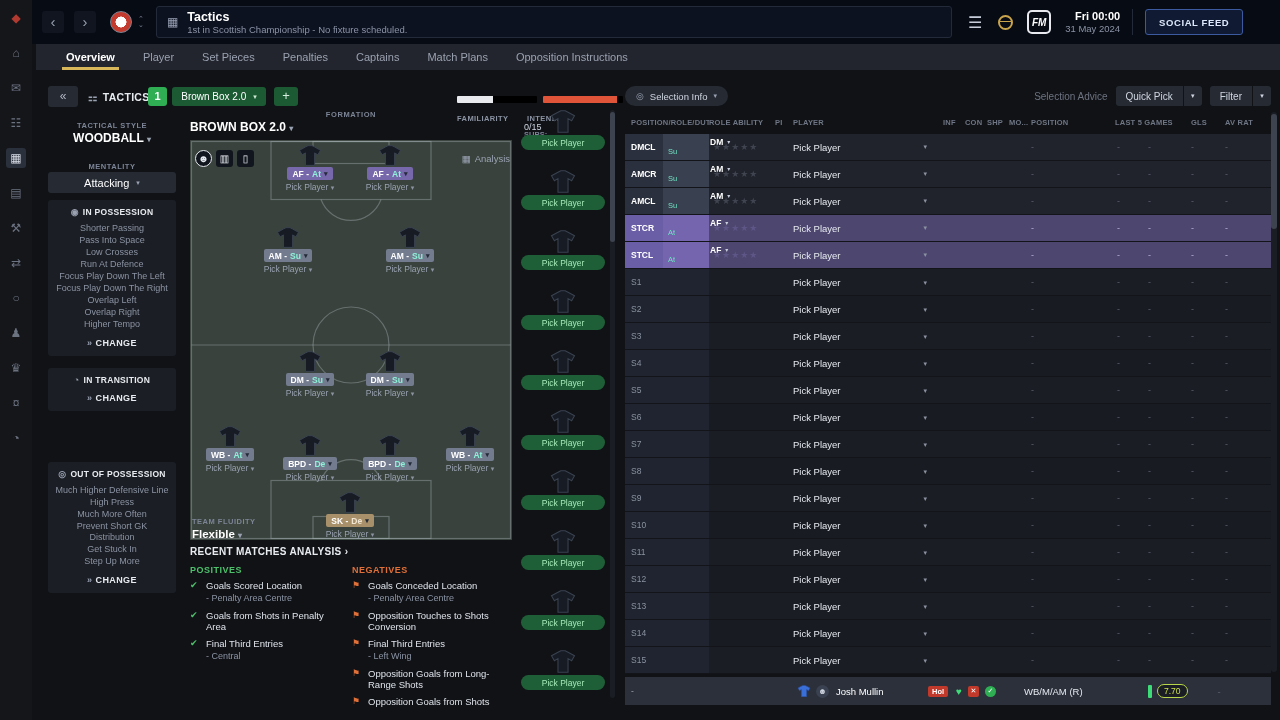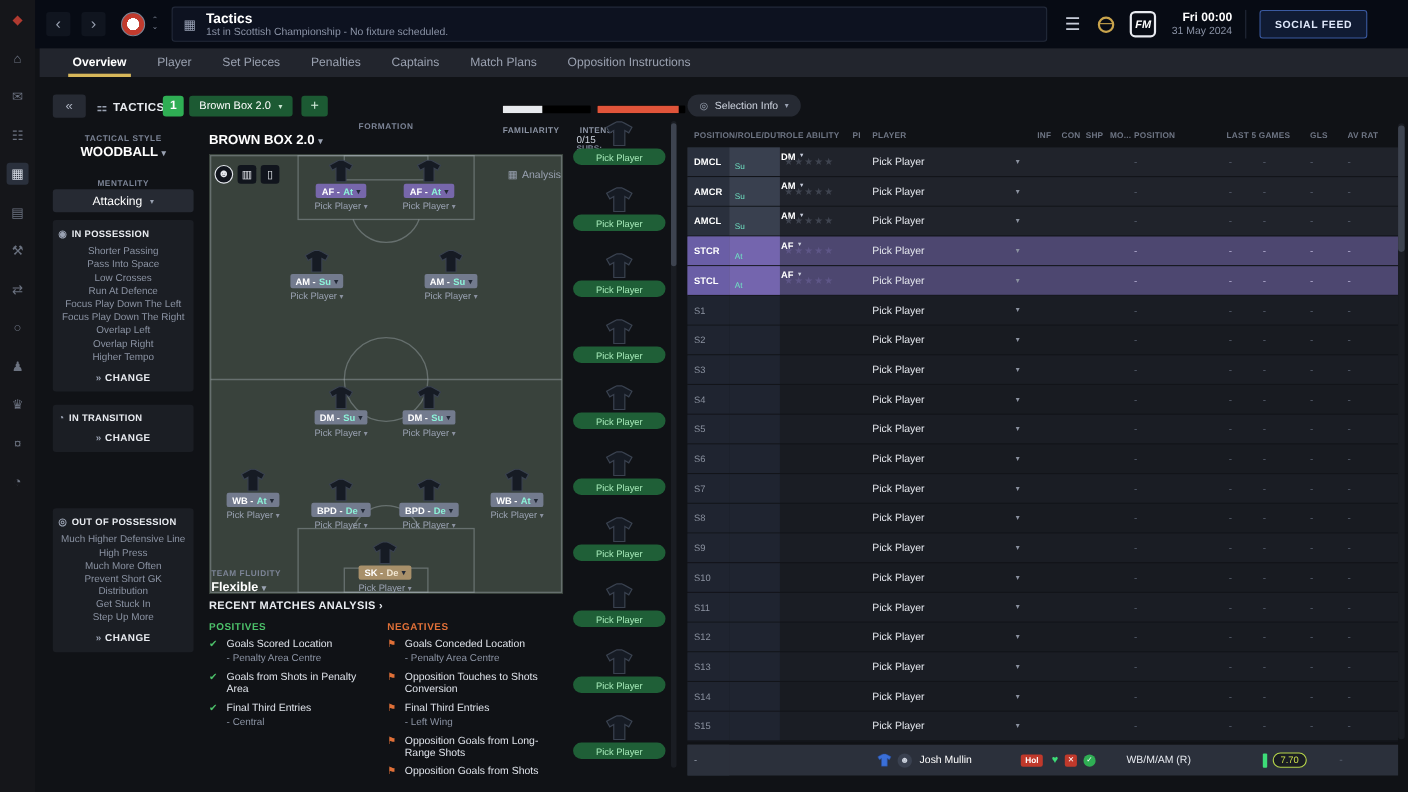--- a/index.html
+++ b/index.html
@@ -68,21 +68,21 @@
 
   
   .lc-label{position:absolute;left:48px;width:128px;text-align:center;font-size:7.5px;font-weight:bold;
             color:#7c8496;letter-spacing:.5px;}
   .lc-value{position:absolute;left:48px;width:128px;text-align:center;font-size:12px;font-weight:bold;color:#fff;cursor:pointer;}
   .lc-value .ch{font-size:8px;color:#9aa2b2;}
   .mentbtn{position:absolute;left:48px;top:172px;width:128px;height:21px;background:#262a33;border-radius:3px;
            display:flex;align-items:center;justify-content:center;gap:7px;font-size:11px;color:#fff;cursor:pointer;}
   .mentbtn .ch{font-size:7px;color:#9aa2b2;}
   .panel{position:absolute;left:48px;width:128px;background:#1b1e24;border-radius:3px;padding:7px 5px 8px;}
-  .ptitle{font-size:8.5px;font-weight:bold;color:#e8ebf0;margin-bottom:6px;letter-spacing:.3px;}
+  .ptitle{font-size:8.5px;font-weight:bold;color:#e8ebf0;text-align:center;margin-bottom:6px;letter-spacing:.3px;}
   .ptitle .ic{color:#9aa2b2;margin-right:4px;font-size:9px;}
   .pitem{font-size:9px;color:#8b93a3;text-align:center;line-height:11px;margin:1px 0;}
   .pchange{margin-top:8px;text-align:center;font-size:9px;font-weight:bold;color:#e8ebf0;cursor:pointer;letter-spacing:.4px;}
   .pchange .ic{color:#9aa2b2;margin-right:3px;}
 
   
   .pitchwrap{position:absolute;left:190px;top:110px;width:322px;height:440px;}
   .form-label{position:absolute;top:0;width:100%;text-align:center;font-size:7.5px;font-weight:bold;
               color:#7c8496;letter-spacing:.6px;}
   .form-value{position:absolute;top:10px;width:100%;text-align:left;font-size:12px;font-weight:bold;color:#fff;cursor:pointer;}
@@ -607,20 +607,31 @@
       <div class="thumb" style="top:2px;height:130px"></div>
     </div>
 
   <div class="sqwrap">
     <div class="controls">
       <div class="selinfo">
           <span class="ic">◎</span>
           <span>Selection Info</span>
           <span class="ch">▾</span>
         </div>
+      <div class="ctr-right">
+        <span class="seladv">Selection Advice</span>
+        <span style="display:flex">
+            <span class="qbtn">Quick Pick</span>
+            <span class="qch">▾</span>
+          </span>
+        <span style="display:flex">
+            <span class="qbtn">Filter</span>
+            <span class="qch">▾</span>
+          </span>
+      </div>
     </div>
     <div class="thead">
         <div class="hcell col-posrole">POSITION/ROLE/DUTY</div>
         <div class="hcell col-stars">ROLE ABILITY</div>
         <div class="hcell col-pi">PI</div>
         <div class="hcell col-player">PLAYER</div>
         <div class="hcell col-mini">INF</div>
         <div class="hcell col-mini">CON</div>
         <div class="hcell col-mini">SHP</div>
         <div class="hcell col-mini">MO...</div>

